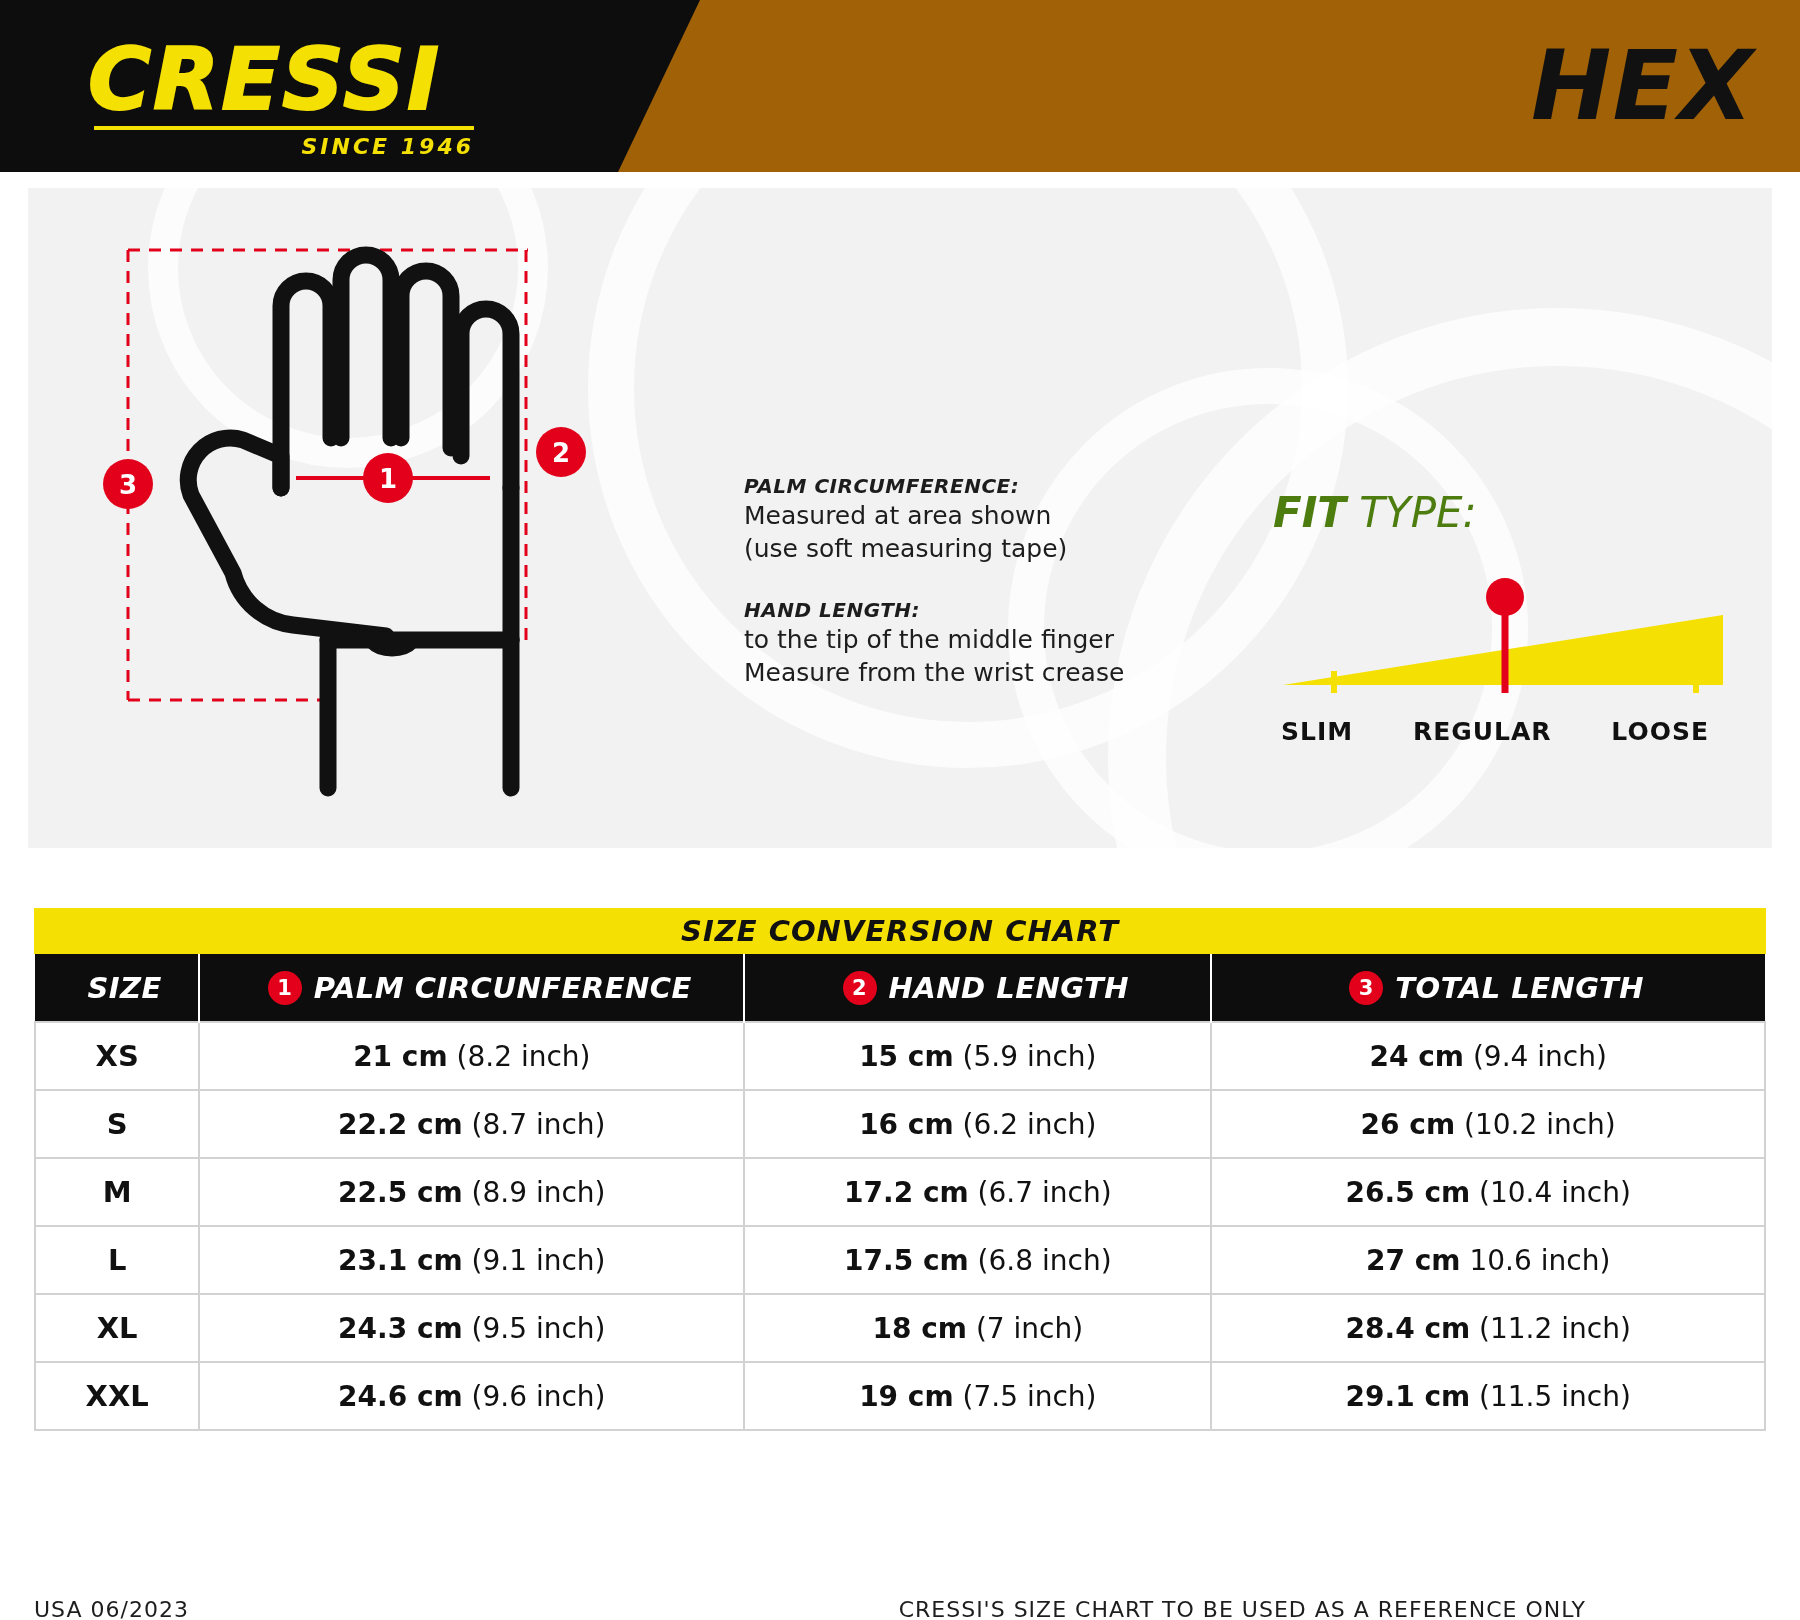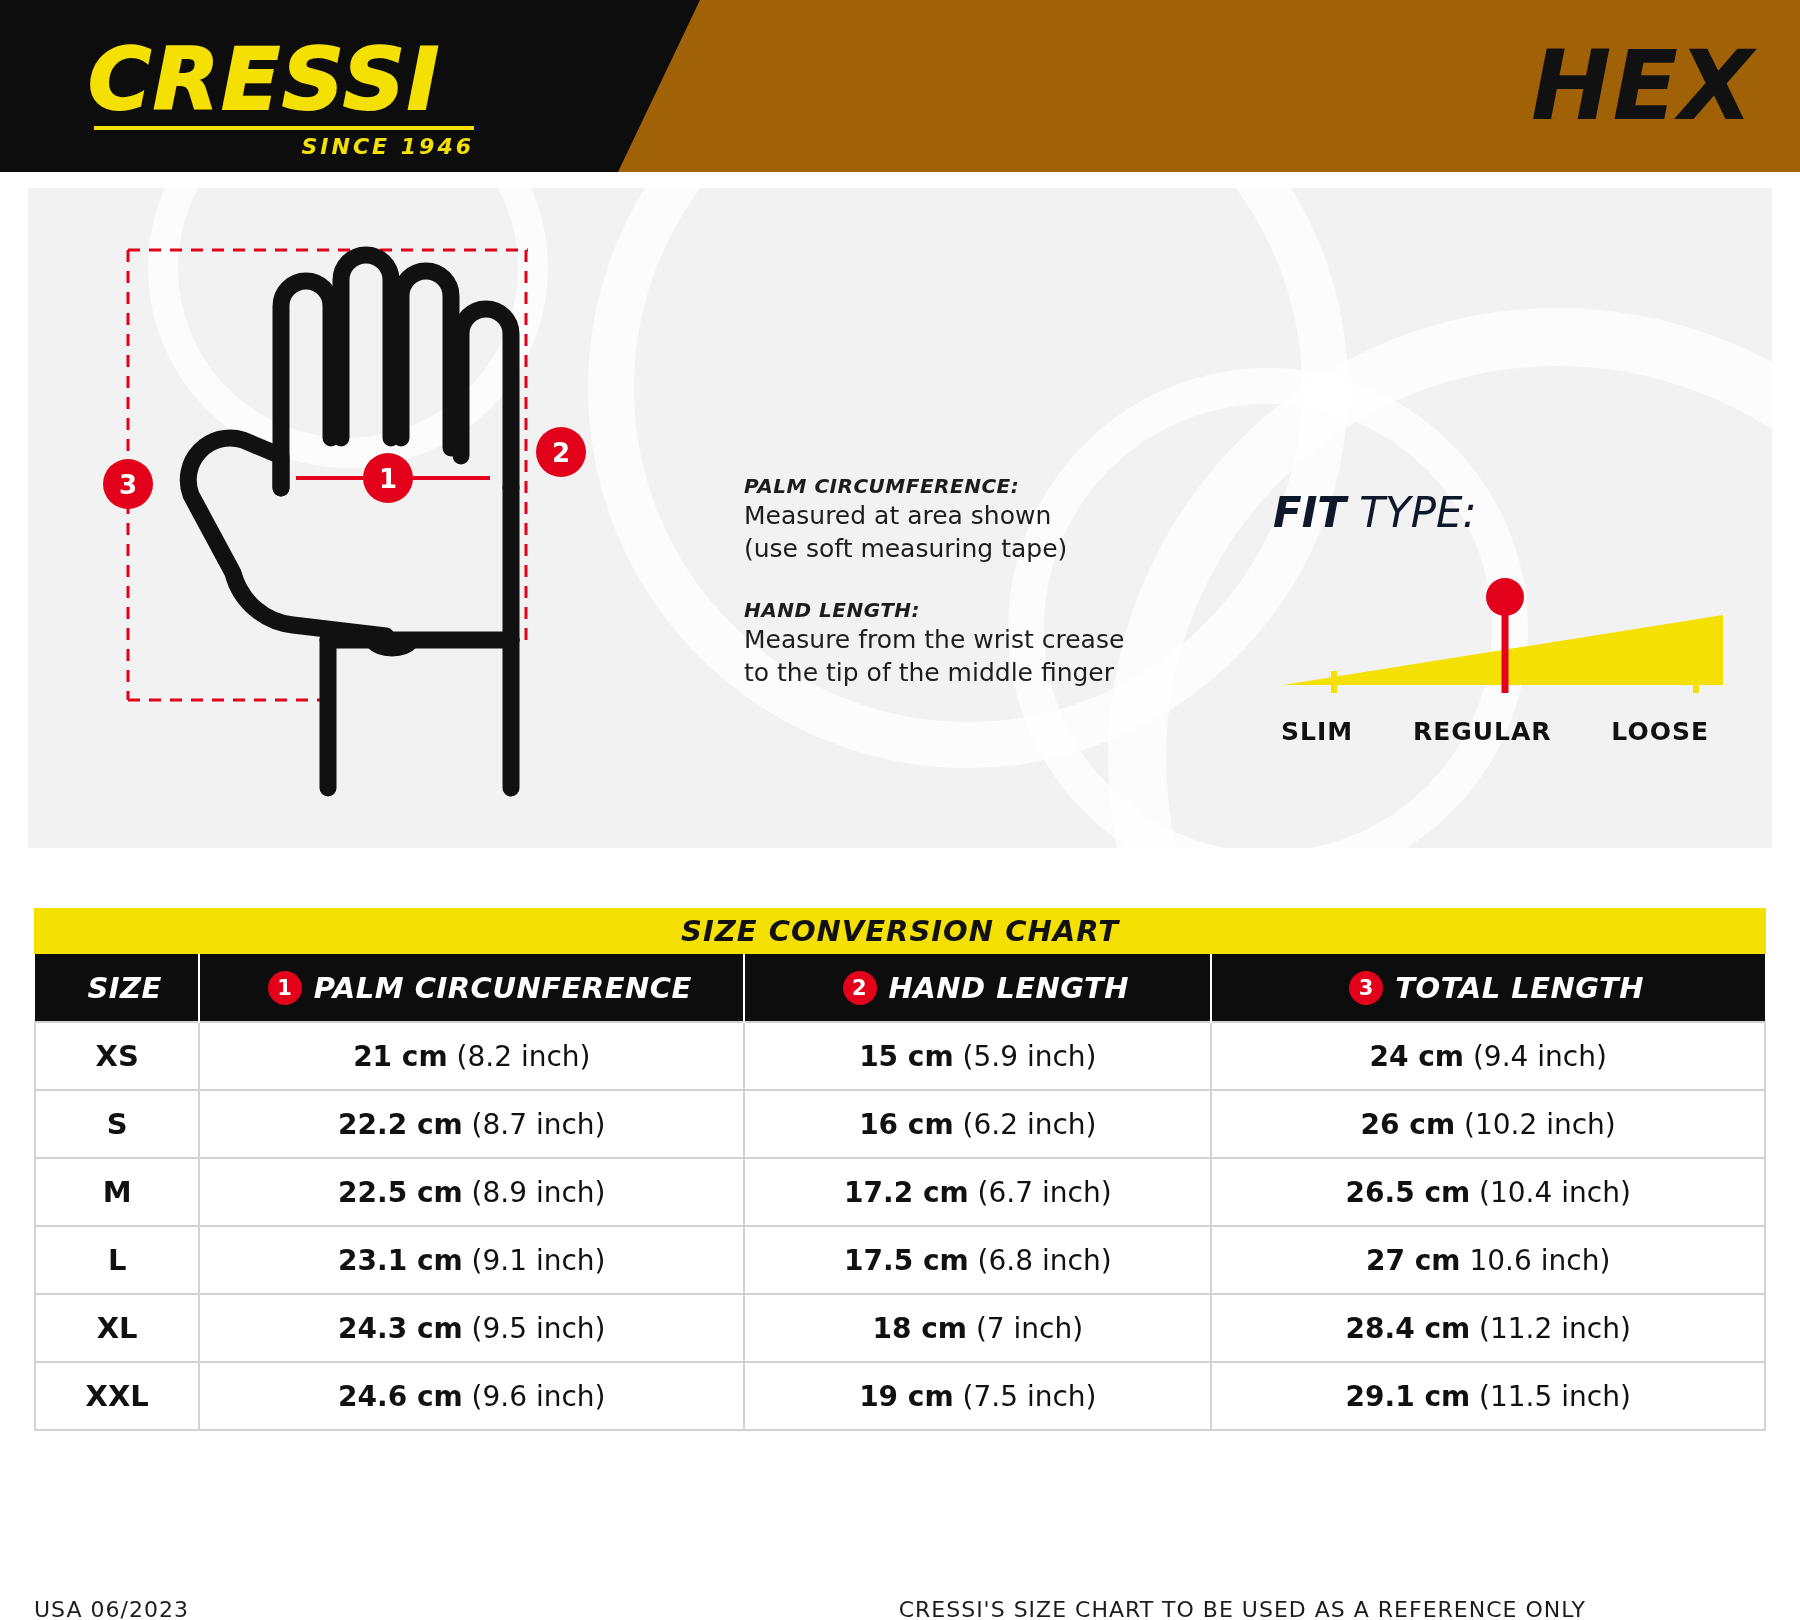--- a/index.html
+++ b/index.html
@@ -86,21 +86,21 @@
   .meas-body {
     font-family: "DejaVu Sans", sans-serif;
     font-size: 25px; line-height: 31px; margin-top: 2px;
   }
   .meas-gap { height: 34px; }
 
   
   .fit-block { position: absolute; top: 300px; left: 1245px; width: 470px; }
   .fit-title {
     font-family: "DejaVu Sans", sans-serif;
-    font-size: 42px; font-style: italic; color: #0f172a;
+    font-size: 42px; font-style: italic; color: #4d7c0f;
   }
   .fit-title b { font-weight: bold; }
   .fit-graphic { position: relative; margin-top: 38px; width: 460px; height: 140px; }
   .fit-labels {
     position: relative; width: 460px; margin-top: 2px;
     display: flex; justify-content: space-between;
     font-family: "DejaVu Sans", sans-serif;
     font-weight: bold; font-size: 25px; letter-spacing: 1px; color: #111;
   }
   .fit-labels span:nth-child(1) { margin-left: 8px; }
@@ -221,22 +221,22 @@
         </g>
       </svg>
     </div>
 
     <div class="meas-text">
       <div class="meas-title">PALM CIRCUMFERENCE:</div>
       <div class="meas-body">Measured at area shown</div>
       <div class="meas-body">(use soft measuring tape)</div>
       <div class="meas-gap"></div>
       <div class="meas-title">HAND LENGTH:</div>
+      <div class="meas-body">to the tip of the middle finger</div>
       <div class="meas-body">Measure from the wrist crease</div>
-      <div class="meas-body">to the tip of the middle finger</div>
     </div>
 
     <div class="fit-block">
       <div class="fit-title">
         <b>FIT</b><span> TYPE:</span>
       </div>
       <div class="fit-graphic">
         <svg width="460" height="130" viewBox="0 0 460 130">
           <polygon points="10,110 450,40 450,110" fill="#f5e003"></polygon>
           <rect x="58" y="96" width="6" height="22" fill="#f5e003"></rect>

